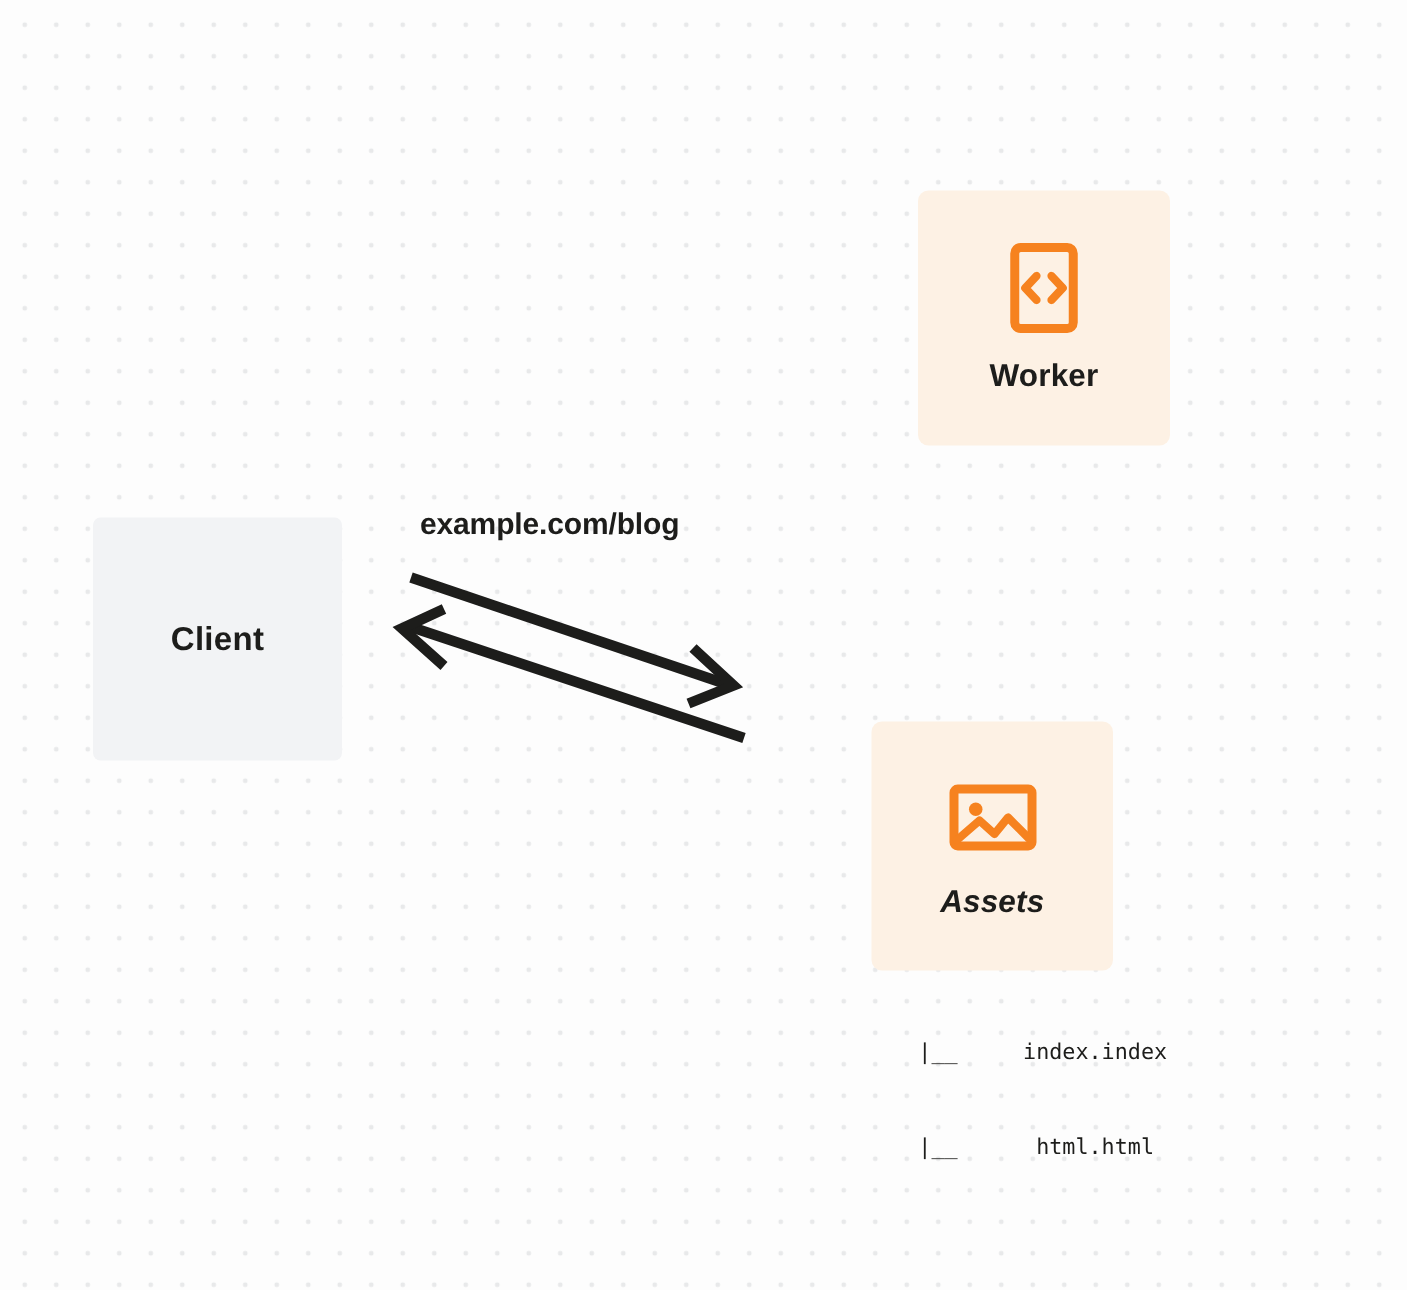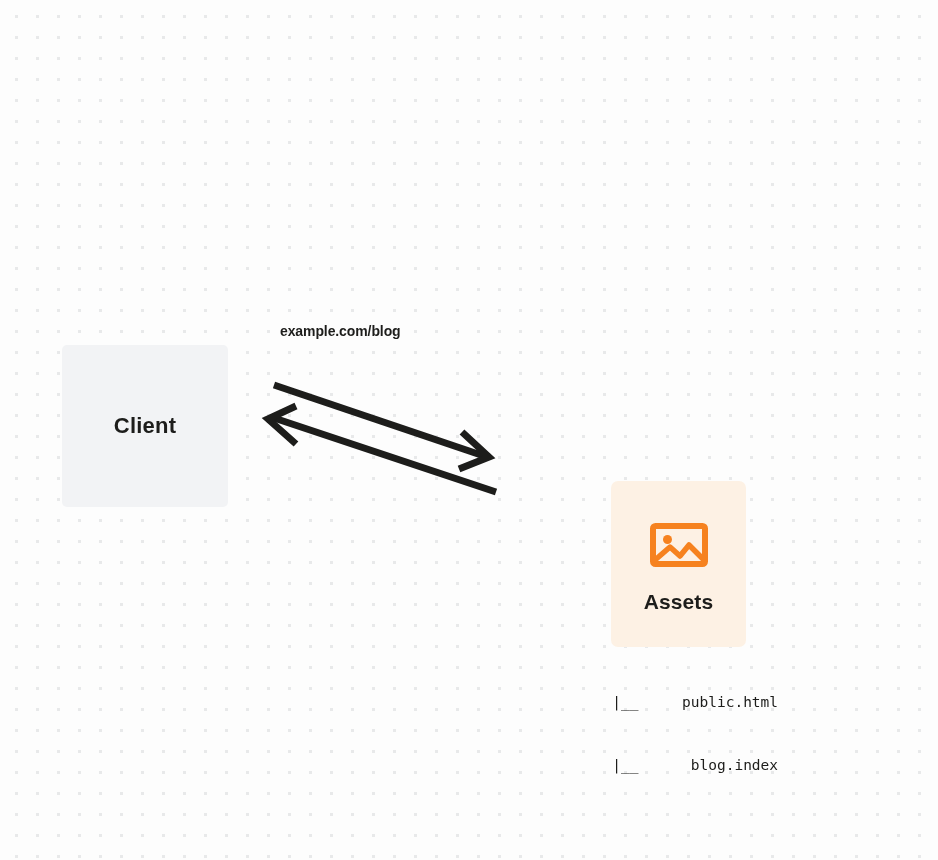--- a/index.html
+++ b/index.html
@@ -63,22 +63,22 @@
     stroke: #1d1d1b;
     stroke-width: 7;
     stroke-linecap: butt;
     stroke-linejoin: miter;
     fill: none;
   }
 
   .request-label {
     position: absolute;
     left: 280px;
-    top: 323px;
-    font-size: 14px;
+    top: 339px;
+    font-size: 20px;
     font-weight: bold;
     color: #1d1d1b;
     white-space: nowrap;
     letter-spacing: -0.1px;
   }
 
   
   .project-box {
     position: absolute;
     left: 541px;
@@ -112,24 +112,25 @@
     align-items: center;
     justify-content: center;
   }
   .worker-node {
     left: 612px;
     top: 127px;
     width: 168px;
     height: 170px;
   }
   .assets-node {
-    left: 611px;
+    left: 581px;
     top: 481px;
-    width: 135px;
+    width: 161px;
     height: 166px;
+    font-style: italic;
   }
   .service-icon {
     width: 62px;
     height: 62px;
     display: block;
     margin-bottom: 16px;
   }
   .assets-node .service-icon {
     margin-bottom: 14px;
   }
@@ -173,29 +174,37 @@
 
     <g>
       <line class="arrow-line" x1="496" y1="492" x2="274" y2="418"></line>
       <polyline class="arrow-head" points="296,406 268,419 296,444"></polyline>
     </g>
   </svg>
 
   <div class="request-label">example.com/blog</div>
 
 
+  <div class="service-node worker-node">
+    <svg class="service-icon" viewBox="0 0 62 62">
+      <rect x="11.5" y="4" width="39" height="54" rx="4" ry="4" fill="none" stroke="#f6821f" stroke-width="6"></rect>
+      <polyline points="26,23 18.5,31 26,39" fill="none" stroke="#f6821f" stroke-width="5.5" stroke-linecap="round" stroke-linejoin="round"></polyline>
+      <polyline points="36,23 43.5,31 36,39" fill="none" stroke="#f6821f" stroke-width="5.5" stroke-linecap="round" stroke-linejoin="round"></polyline>
+    </svg>
+    <span class="service-label">Worker</span>
+  </div>
 
   <div class="service-node assets-node">
     <svg class="service-icon" viewBox="0 0 62 62">
       <rect x="5" y="12" width="52" height="38" rx="2.5" ry="2.5" fill="none" stroke="#f6821f" stroke-width="6"></rect>
       <circle cx="19.5" cy="25.5" r="4.5" fill="#f6821f"></circle>
       <polyline points="7,46 22,33 32,42 41,31 55,45" fill="none" stroke="#f6821f" stroke-width="5.5" stroke-linecap="round" stroke-linejoin="round"></polyline>
     </svg>
     <span class="service-label">Assets</span>
   </div>
 
   <div class="file-tree">
-    <span class="tree-row">   |__     public.html</span>
-    <span class="tree-row">   |__      blog.index</span>
+    <span class="tree-row">   |__     index.index</span>
+    <span class="tree-row">   |__      html.html</span>
     
   </div>
 
 </div>
 
 </body></html>

